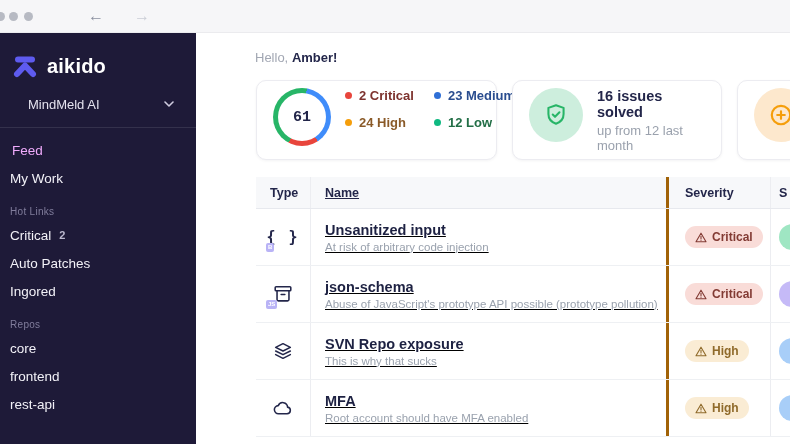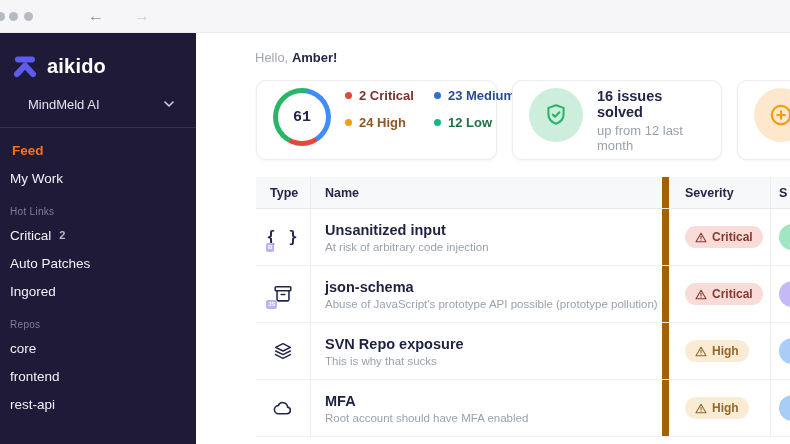--- a/index.html
+++ b/index.html
@@ -32,21 +32,21 @@
   .workspace {
     display:flex; align-items:center; justify-content:space-between;
     margin-top:12px; padding:4px 22px 4px 28px; height:26px; cursor:pointer;
   }
   .workspace-name { font-size:13px; color:#e4e2ee; }
   .ws-chevron { width:10px; height:6px; }
   .side-divider { border-bottom:1px solid rgba(255,255,255,.10); margin-top:10px; }
   .nav-list { padding-top:8px; }
   .nav-item { padding:5px 10px; height:28px; font-size:13.5px; color:#f2f1f7;
     display:flex; align-items:center; gap:8px; cursor:pointer; }
-  .nav-item.active { font-weight:700; color:#f97316;padding-left:12px; }
+  .nav-item.active { font-weight:400; color:#f0abfc;padding-left:12px; }
   .section-label { margin-top:14px; padding:0 10px 4px 10px; font-size:10px;
     color:#817d9c; letter-spacing:.3px; }
   .mini-badge { font-size:11px; font-weight:700; color:#bcb9cf; }
   
   .main { position:absolute; top:33px; left:221px; right:0; bottom:0; background:#ffffff; }
   .greeting { padding:17px 0 0 34px; font-size:13px; color:#a2a7b3; }
   .greeting b { color:#23264a; font-weight:700; }
   .cards { display:flex; gap:15px; margin:15px 0 0 35px; width:1000px; }
   .card {
     background:#ffffff; border:1px solid #ececf1; border-radius:10px;
@@ -72,22 +72,22 @@
   .circle-mint { background:#cdeedd; }
   .circle-peach { background:#fde8cd; }
   .card-title { font-size:14.5px; font-weight:700; color:#23264a; }
   .card-sub { font-size:13px; color:#9aa1ad; margin-top:3px; }
   
   .table { margin:17px 0 0 35px; width:632px; }
   .thead { display:flex; height:32px; background:#f7f8fa; border-bottom:1px solid #e7e9ee;
     font-size:12.5px; font-weight:700; color:#23264a; }
   .trow { display:flex; height:57px; background:#ffffff; border-bottom:1px solid #eef0f3; cursor:pointer; }
   .col-type { width:55px; border-right:1px solid #ecedf1; display:flex; align-items:center; justify-content:center; }
-  .col-name { width:358px; border-right:7px solid #a16207; display:flex; flex-direction:column;
-    justify-content:center; padding-left:14px; }
+  .col-name { width:358px; border-right:3px solid #a16207; display:flex; flex-direction:column;
+    justify-content:center; padding-left:14px;text-decoration:underline; }
   .col-sev { width:102px; border-right:1px solid #ecedf1; display:flex; align-items:center; padding-left:16px; }
   .col-status { width:117px; display:flex; align-items:center; padding-left:8px; }
   .thead .col-type { justify-content:flex-start; padding-left:14px; }
   .thead .col-name, .thead .col-sev, .thead .col-status { justify-content:flex-start; flex-direction:row; align-items:center; }
   .thead .col-sev { padding-left:16px; }
   .row-name { font-size:14.5px; font-weight:700; color:#1d2142; }
   .row-desc { font-size:11.5px; color:#9aa2ae; margin-top:3px; }
   .type-ic { position:relative; width:26px; height:26px; display:flex; align-items:center; justify-content:center; }
   .braces { font-family:"DejaVu Sans Mono", monospace; font-size:15px; font-weight:700;
     color:#23264a; letter-spacing:2px; }

